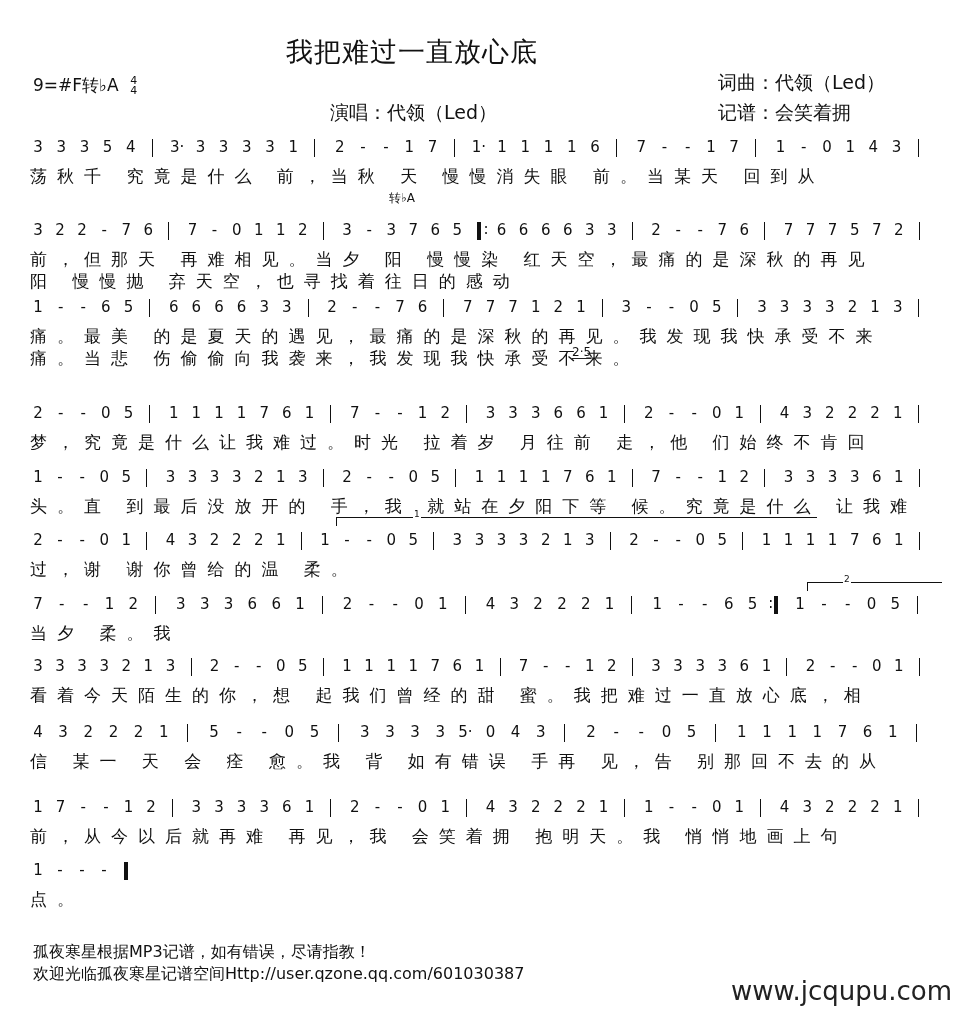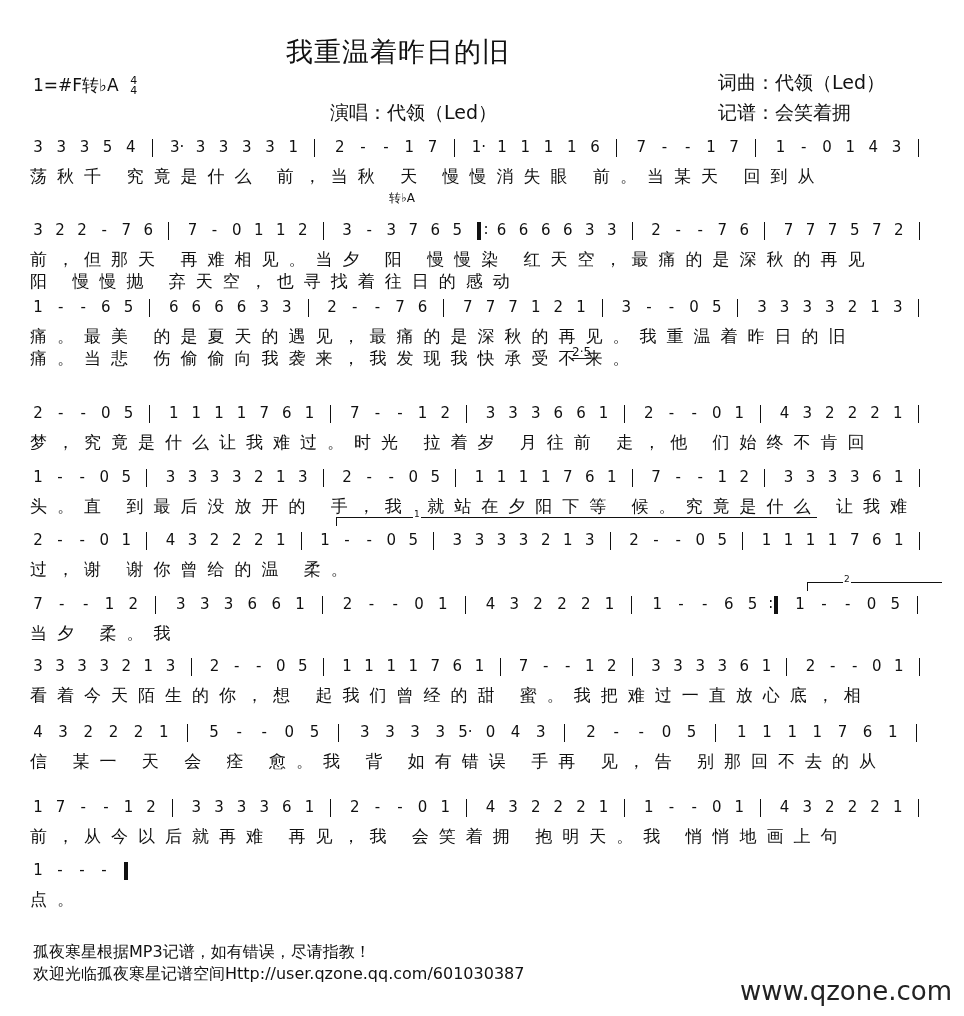--- a/index.html
+++ b/index.html
@@ -18,23 +18,23 @@
   .note-text{font-size:12px;}
   .volta{position:absolute;height:8px;border-top:1px solid #111;border-left:1px solid #111;}
   .volta span{position:absolute;top:-9px;font-size:9px;background:#fff;padding:0 1px;}
   .footer{font-size:16px;left:33px;}
   .site{font-size:26px;right:12px;top:976px;color:#222;}
   .rep-dots{position:absolute;font-size:15px;top:0;}
 </style>
 </head>
 <body>
 
-<div class="abs title">我重温着昨日的旧</div>
+<div class="abs title">我把难过一直放心底</div>
 <div class="abs key">
-  <span>1=#F转♭A</span>
+  <span>9=#F转♭A</span>
   <span class="frac">
     <span>4</span>
     <span>4</span>
   </span>
 </div>
 <div class="abs meta" style="left:718px;top:70px;">词曲：代领（Led）</div>
 <div class="abs meta" style="left:330px;top:100px;">演唱：代领（Led）</div>
 <div class="abs meta" style="left:718px;top:100px;">记谱：会笑着拥</div>
 
 <div id="score">
@@ -161,21 +161,21 @@
       <div class="bar" style="left: 737.375px;"></div>
       <span class="tok" style="left: 754px;">3</span>
       <span class="tok" style="left: 776.625px;">3</span>
       <span class="tok" style="left: 799.25px;">3</span>
       <span class="tok" style="left: 821.875px;">3</span>
       <span class="tok" style="left: 844.5px;">2</span>
       <span class="tok" style="left: 867.125px;">1</span>
       <span class="tok" style="left: 889.75px;">3</span>
       <div class="bar" style="left: 918.375px;"></div>
     </div>
-    <div class="lyric" style="left: 30px; top: 325px;">痛。最美 的是夏天的遇见，最痛的是深秋的再见。我重温着昨日的旧</div>
+    <div class="lyric" style="left: 30px; top: 325px;">痛。最美 的是夏天的遇见，最痛的是深秋的再见。我发现我快承受不来</div>
     <div class="lyric" style="left: 30px; top: 347px;">痛。当悲 伤偷偷向我袭来，我发现我快承受不来。</div>
     <div class="score-row" style="top: 403px;">
       <span class="tok" style="left: 30px;">2</span>
       <span class="tok" style="left: 52.625px;">-</span>
       <span class="tok" style="left: 75.25px;">-</span>
       <span class="tok" style="left: 97.875px;">0</span>
       <span class="tok" style="left: 120.5px;">5</span>
       <div class="bar" style="left: 149.125px;"></div>
       <span class="tok" style="left: 165.75px;">1</span>
       <span class="tok" style="left: 188.375px;">1</span>
@@ -483,13 +483,13 @@
 <div class="abs note-text" style="left:572px;top:346px;border-bottom:1px solid #222;line-height:12px;">2·5</div>
 <div class="volta" style="left:336px;top:517px;width:480px;">
     <span style="left:76px;">1</span>
   </div>
 <div class="volta" style="left:807px;top:582px;width:134px;">
     <span style="left:35px;">2</span>
   </div>
 
 <div class="abs footer" style="top:942px;">孤夜寒星根据MP3记谱，如有错误，尽请指教！</div>
 <div class="abs footer" style="top:964px;">欢迎光临孤夜寒星记谱空间Http://user.qzone.qq.com/601030387</div>
-<div class="abs site">www.qzone.com</div>
+<div class="abs site">www.jcqupu.com</div>
 
 </body></html>

